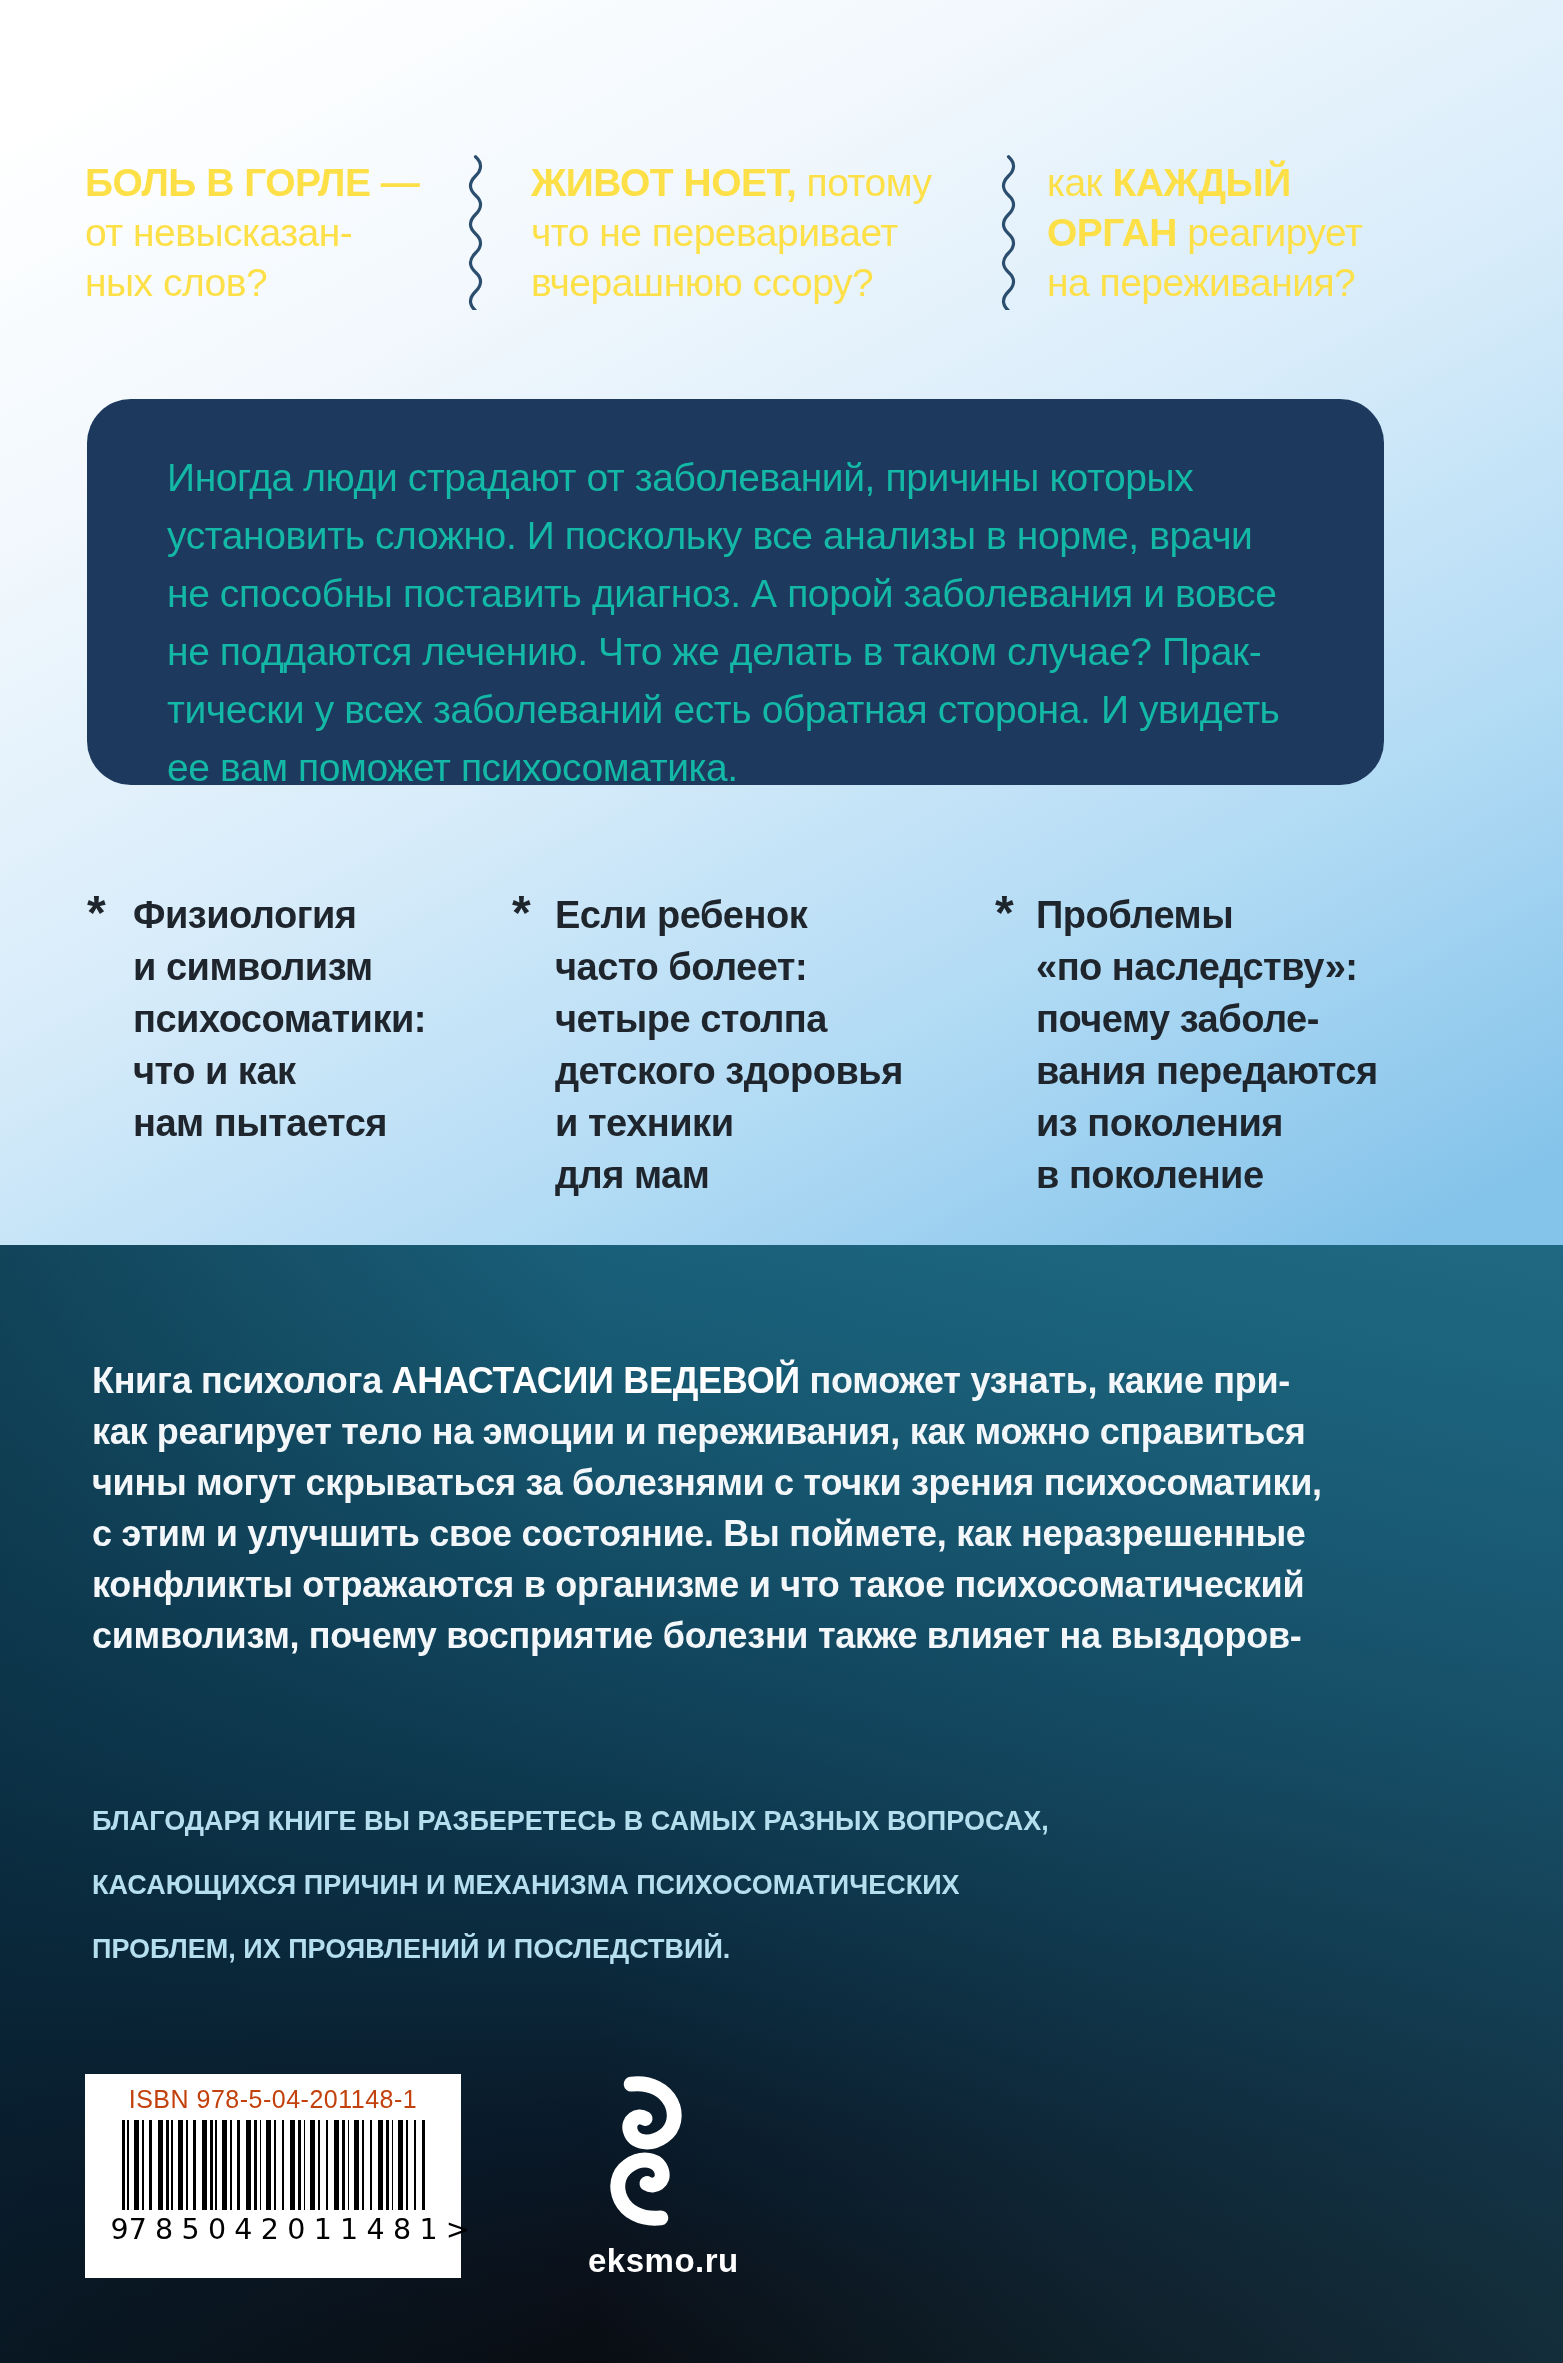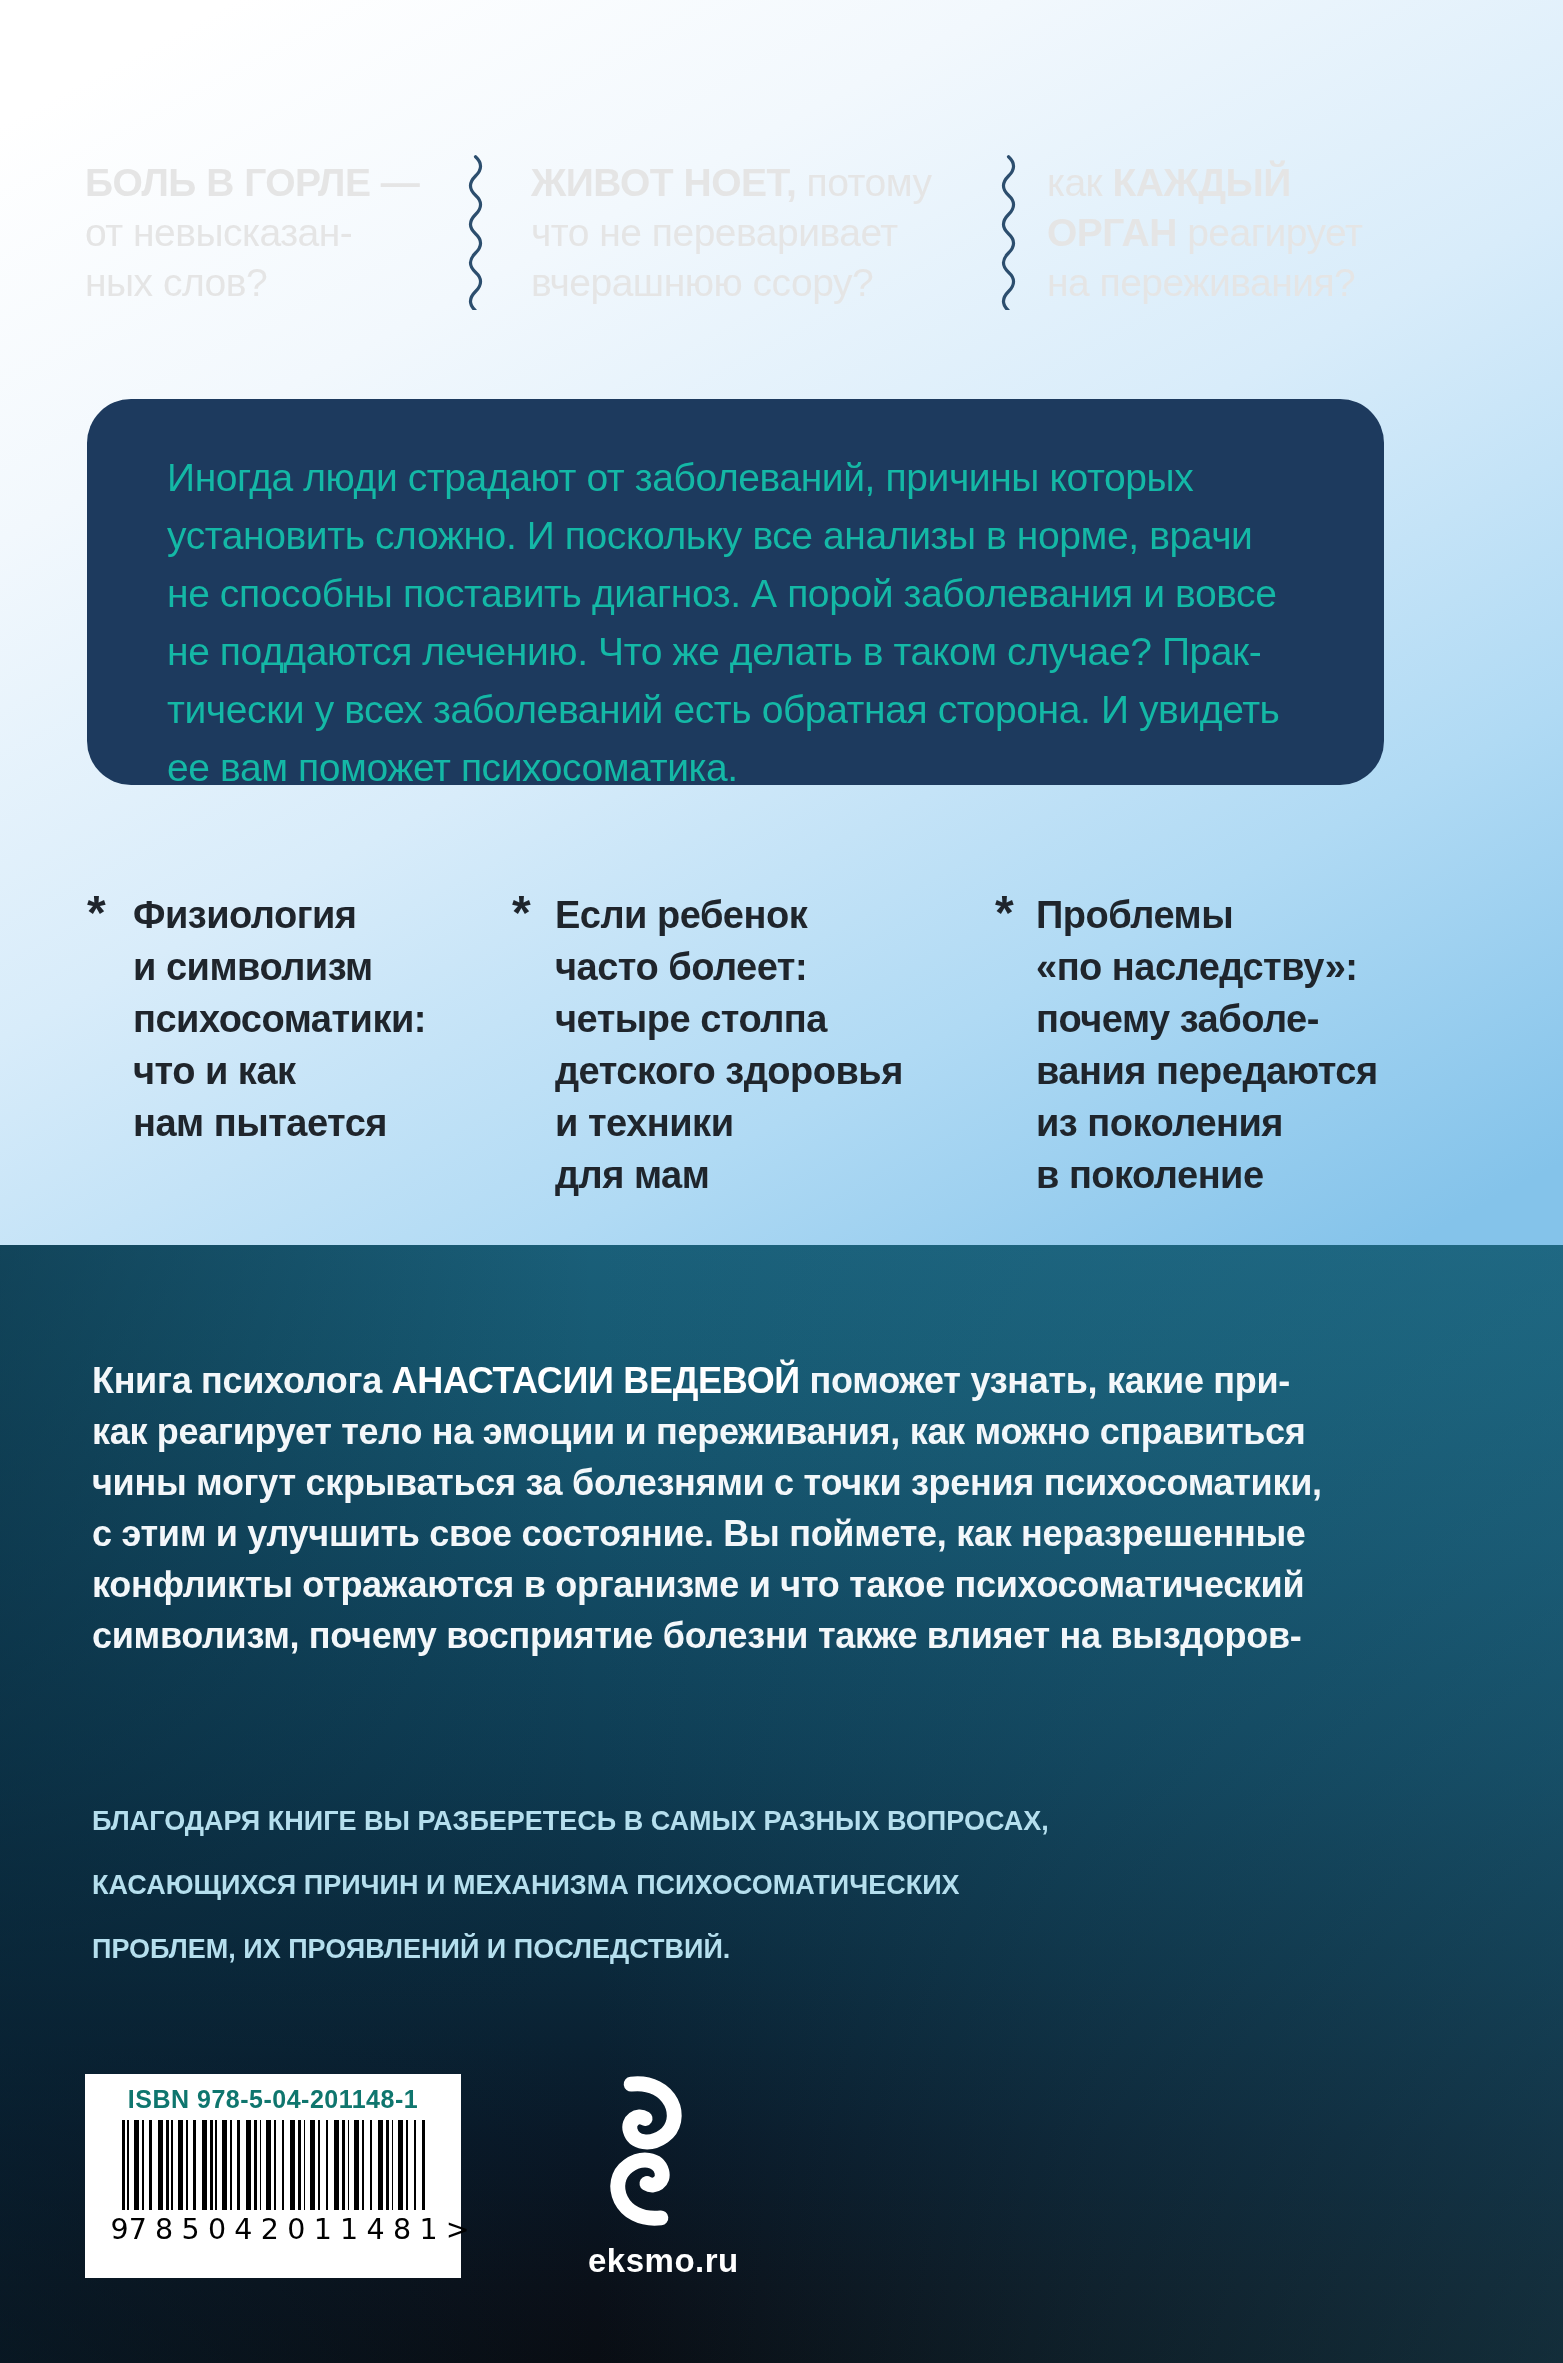--- a/index.html
+++ b/index.html
@@ -15,21 +15,21 @@
     position:absolute;left:0;top:0;width:1564px;height:1245px;
     background:linear-gradient(152deg,#ffffff 6%,#f2f8fd 26%,#d8ecfa 50%,#b0daf4 74%,#84c3ea 96%);
   }
   .dark-section{
     position:absolute;left:0;top:1245px;width:1564px;height:1119px;
     background:
       linear-gradient(90deg,rgba(8,36,53,.45) 0%,rgba(8,36,53,0) 38%,rgba(45,128,156,.16) 70%,rgba(45,128,156,.28) 100%),
       linear-gradient(180deg,#1a5f79 0%,#175a73 9%,#134d66 27%,#0e3b52 47%,#0b2a3d 63%,#091827 80%,#0a1019 93%,#090d13 100%);
   }
   
-  .q{position:absolute;top:158px;font-size:39px;line-height:50px;color:#e5e5e5;letter-spacing:-0.5px;font-weight:400;}
+  .q{position:absolute;top:158px;font-size:39px;line-height:50px;color:#fde047;letter-spacing:-0.5px;font-weight:400;}
   .q .b{font-weight:700;}
   .q-line{white-space:nowrap;}
   .q1{left:85px;width:367px;}
   .q2{left:531px;width:441px;}
   .q3{left:1047px;width:422px;}
   .squiggle{position:absolute;top:152px;width:33px;height:158px;}
   .squiggle.s1{left:459px;}
   .squiggle.s2{left:992px;}
   
   .navy-box{
@@ -54,21 +54,21 @@
   .desc .accent{color:#ffffff;}
   
   .benefits{position:absolute;left:92px;top:1789px;width:1433px;
             font-size:27px;line-height:64px;font-weight:600;color:#b5dfee;letter-spacing:0px;}
   .benefits .ul{white-space:nowrap;}
   
   .barcode-box{
     position:absolute;left:85px;top:2074px;width:376px;height:204px;background:#ffffff;
     box-sizing:border-box;display:flex;flex-direction:column;align-items:center;padding-top:11px;
   }
-  .isbn{font-size:25px;color:#0f766e;letter-spacing:0.5px;white-space:nowrap;font-weight:bold;}
+  .isbn{font-size:25px;color:#c2410c;letter-spacing:0.5px;white-space:nowrap;}
   .bars{
     margin-top:6.4px;width:303px;height:90px;
     background:repeating-linear-gradient(90deg,
       #000 0 2.8px,#fff 2.8px 5.5px,#000 5.5px 7.3px,#fff 7.3px 12px,
       #000 12px 17.4px,#fff 17.4px 20px,#000 20px 22px,#fff 22px 27.5px,
       #000 27.5px 30px,#fff 30px 36px,#000 36px 41px,#fff 41px 44px);
   }
   .digits{display:flex;align-items:flex-start;width:325px;justify-content:space-between;
           margin-top:2.8px;font-size:28.5px;color:#000;font-family:"DejaVu Sans",sans-serif;}
   .digits .grp{letter-spacing:8.3px;}

